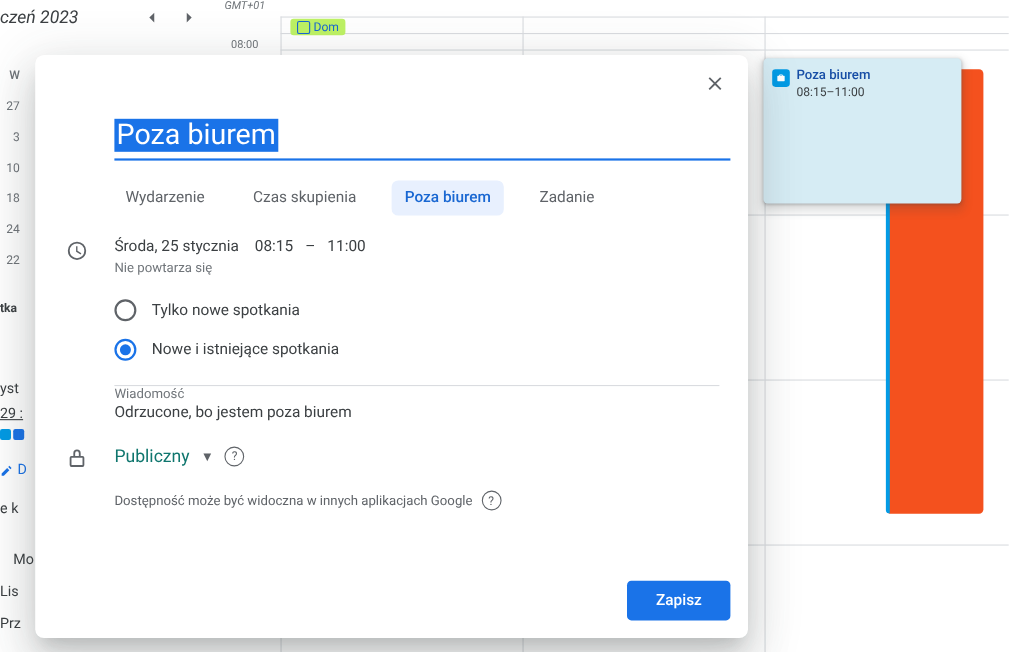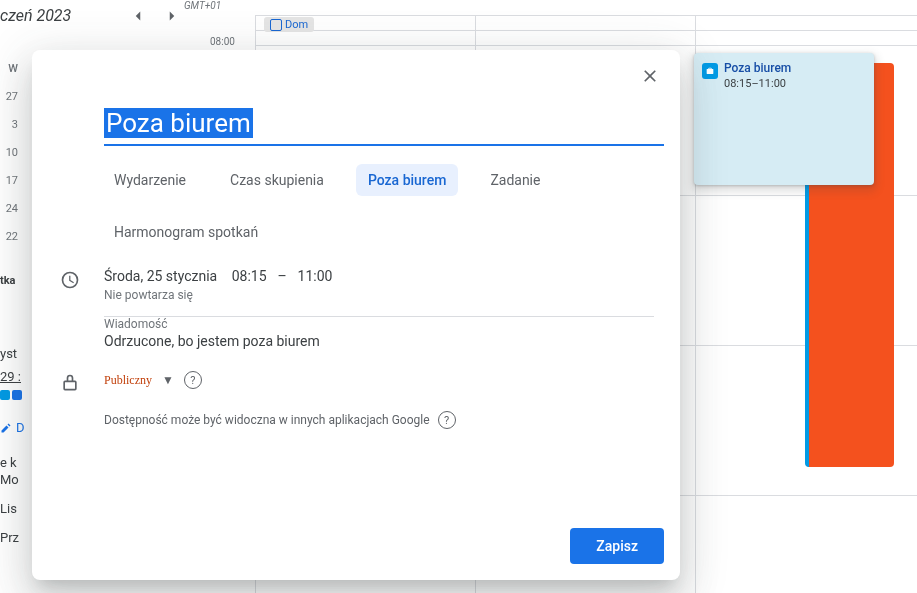--- a/index.html
+++ b/index.html
@@ -3,34 +3,34 @@
 <meta charset="utf-8">
 <style>
 * { box-sizing: border-box; margin: 0; padding: 0; font-family: 'Google Sans', Roboto, Arial, sans-serif; }
 body { width: 917px; height: 593px; overflow: hidden; background: #fff; position: relative; color: #3c4043; }
 
 
 .bg-header { position: absolute; top: 0; left: 0; right: 0; height: 30px; display: flex; align-items: center; font-size: 14px; color: #3c4043; font-style: italic; }
 .bg-month { position: absolute; left: 0; top: 6px; font-size: 16px; font-weight: 400; }
 .bg-nav { position: absolute; left: 126px; top: 4px; display: flex; gap: 10px; }
 .bg-nav span { width: 24px; height: 24px; display: flex; align-items: center; justify-content: center; cursor: pointer; color: #5f6368; }
-.bg-tz { position: absolute; left: 184px; top: 0; font-size: 10px; color: #70757a; }
+.bg-tz { position: absolute; left: 204px; top: 0; font-size: 10px; color: #70757a; }
 .bg-time { position: absolute; left: 210px; top: 36px; font-size: 10px; color: #70757a; }
 
 .bg-week { position: absolute; left: 0; top: 54px; width: 22px; display: flex; flex-direction: column; font-size: 11px; color: #70757a; }
 .bg-week span { height: 28px; display: flex; align-items: center; justify-content: flex-end; padding-right:4px; }
 .bg-week .W { font-weight:500; }
 
 .bg-left-extra { position: absolute; left: 0; top: 270px; width: 28px; font-size: 11px; color: #3c4043; }
 .bg-left-extra div { padding: 4px 0; font-weight: bold; }
 
 .bg-grid { position: absolute; left: 255px; top: 15px; right: 0; bottom: 0; }
 .bg-col { position: absolute; top: 0; bottom: 0; border-left: 1px solid #dadce0; }
 .bg-row { position: absolute; left: 0; right: 0; border-top: 1px solid #dadce0; }
-.bg-dom { position: absolute; left: 264px; top: 17px; font-size: 11px; color: #1967d2; background: #e5e5e5; padding: 1px 6px; border-radius: 3px; display:flex; align-items:center; gap:3px; }
+.bg-dom { position: absolute; left: 264px; top: 17px; font-size: 11px; color: #1967d2; background: #bef264; padding: 1px 6px; border-radius: 3px; display:flex; align-items:center; gap:3px; }
 .bg-dom::before { content:''; display:inline-block; width:10px; height:10px; border:1.5px solid #1967d2; border-radius:2px; }
 
 .bg-event-orange { position: absolute; left: 805px; top: 63px; width: 89px; height: 404px; background: #f4511e; border-radius: 4px; border-left: 4px solid #039be5; }
 
 
 .card { position: absolute; left: 694px; top: 53px; width: 180px; height: 132px; background: #d6ecf4; border-radius: 4px; box-shadow: 0 1px 3px rgba(60,64,67,.3), 0 4px 8px 3px rgba(60,64,67,.15); padding: 8px; }
 .card-header { display: flex; align-items: flex-start; gap: 6px; }
 .card-icon { width: 16px; height: 16px; background: #039be5; border-radius: 3px; display:flex; align-items:center; justify-content:center; flex-shrink:0; margin-top:2px; }
 .card-icon svg { width:10px; height:10px; fill:#fff; }
 .card-title { font-size: 12px; font-weight: 500; color: #174ea6; }
@@ -64,21 +64,21 @@
 .radio.sel::after { content:''; width:10px; height:10px; background:#1a73e8; border-radius:50%; }
 .radio-label { font-size: 14px; color: #3c4043; }
 
 .divider { border-top: 1px solid #dadce0; margin-top: 14px; margin-right:10px; }
 
 .msg-section { }
 .msg-label { font-size: 12px; color: #70757a; }
 .msg-text { font-size: 14px; color: #3c4043; margin-top: 2px; }
 
 .vis-row { margin-top: 22px; display:flex; align-items:center; gap: 10px; }
-.vis-text { font-size: 12px; color: #c2410c; font-family: Liberation Serif, serif; }
+.vis-text { font-size: 16px; color: #0f766e; }
 .vis-chevron { color:#5f6368; font-size:12px; }
 .help-circle { width:18px; height:18px; border:1.5px solid #5f6368; border-radius:50%; display:flex; align-items:center; justify-content:center; font-size:11px; color:#5f6368; cursor:pointer; }
 
 .avail-row { margin-top: 22px; font-size: 12px; color: #5f6368; display:flex; align-items:center; gap:8px; }
 
 .footer { margin-top: auto; display: flex; justify-content: flex-end; padding-top: 20px; }
 .save-btn { background: #1a73e8; color: #fff; border: none; font-size: 14px; font-weight: 500; padding: 10px 26px; border-radius: 4px; cursor: pointer; }
 
 svg { display:block; }
 </style>
@@ -101,21 +101,21 @@
   </div>
   <span class="bg-tz">GMT+01</span>
 </div>
 <span class="bg-time">08:00</span>
 
 <div class="bg-week">
   <span class="W">W</span>
   <span>27</span>
   <span>3</span>
   <span>10</span>
-  <span>17</span>
+  <span>18</span>
   <span>24</span>
   <span>22</span>
 </div>
 
 <div class="bg-left-extra">
   <div>tka</div>
 </div>
 
 <div style="position:absolute; left:0; top:346px; font-size:13px; color:#3c4043;">
   <div>yst</div>
@@ -124,21 +124,21 @@
       <span style="width:10px;height:10px;background:#039be5;display:inline-block;border-radius:2px;"></span>
       <span style="width:10px;height:10px;background:#1a73e8;display:inline-block;border-radius:2px;"></span>
     </div>
   <div style="margin-top:20px; color:#1a73e8; display:flex; align-items:center; gap:4px;">
     <svg width="12" height="12" viewBox="0 0 24 24">
         <path fill="#1a73e8" d="M3 17v4h4L17 11l-4-4L3 17zM21 7l-4-4-2 2 4 4 2-2z"></path>
       </svg>
     <span>D</span>
   </div>
   <div style="margin-top:20px;">e k</div>
-  <div style="margin-top:2px;">Mo</div>
+  <div style="margin-top:32px;padding-left:12px;">Mo</div>
   <div style="margin-top:14px;">Lis</div>
   <div style="margin-top:14px;">Prz</div>
 </div>
 
 <div class="bg-grid">
   <div class="bg-col" style="left:0;"></div>
   <div class="bg-col" style="left:220px;"></div>
   <div class="bg-col" style="left:440px;"></div>
   <div class="bg-row" style="top:0;"></div>
   <div class="bg-row" style="top:15px;"></div>
@@ -177,41 +177,50 @@
   <div class="dialog-body">
     <div style="border-bottom:2px solid #1a73e8; padding-bottom:6px;">
       <span class="title-highlight" style="font-size:26px;">Poza biurem</span>
     </div>
 
     <div class="tabs">
       <div class="tab">Wydarzenie</div>
       <div class="tab">Czas skupienia</div>
       <div class="tab active">Poza biurem</div>
       <div class="tab">Zadanie</div>
-      <div class="tab">Harmonogram spotkań</div>
     </div>
 
     <div class="row">
       <div class="row-icon">
         <svg width="20" height="20" viewBox="0 0 24 24">
             <path fill="#5f6368" d="M12 2a10 10 0 100 20 10 10 0 000-20zm0 18a8 8 0 110-16 8 8 0 010 16zm.5-13H11v6l5 3 .75-1.23L12.5 12V7z"></path>
           </svg>
       </div>
       <div>
         <div class="date-line">
           <span>Środa, 25 stycznia</span>&nbsp;&nbsp;
           <span>08:15</span>&nbsp;
           <span>–</span>&nbsp;
           <span>11:00</span>
         </div>
         <div class="recur">Nie powtarza się</div>
       </div>
     </div>
 
 
+    <div class="radio-group">
+      <div class="radio-row">
+        <div class="radio"></div>
+        <span class="radio-label">Tylko nowe spotkania</span>
+      </div>
+      <div class="radio-row">
+        <div class="radio sel"></div>
+        <span class="radio-label">Nowe i istniejące spotkania</span>
+      </div>
+    </div>
 
     <div class="divider"></div>
 
     <div class="msg-section">
       <div class="msg-label">Wiadomość</div>
       <div class="msg-text">Odrzucone, bo jestem poza biurem</div>
     </div>
 
     <div class="row vis-row">
       <div class="row-icon">

